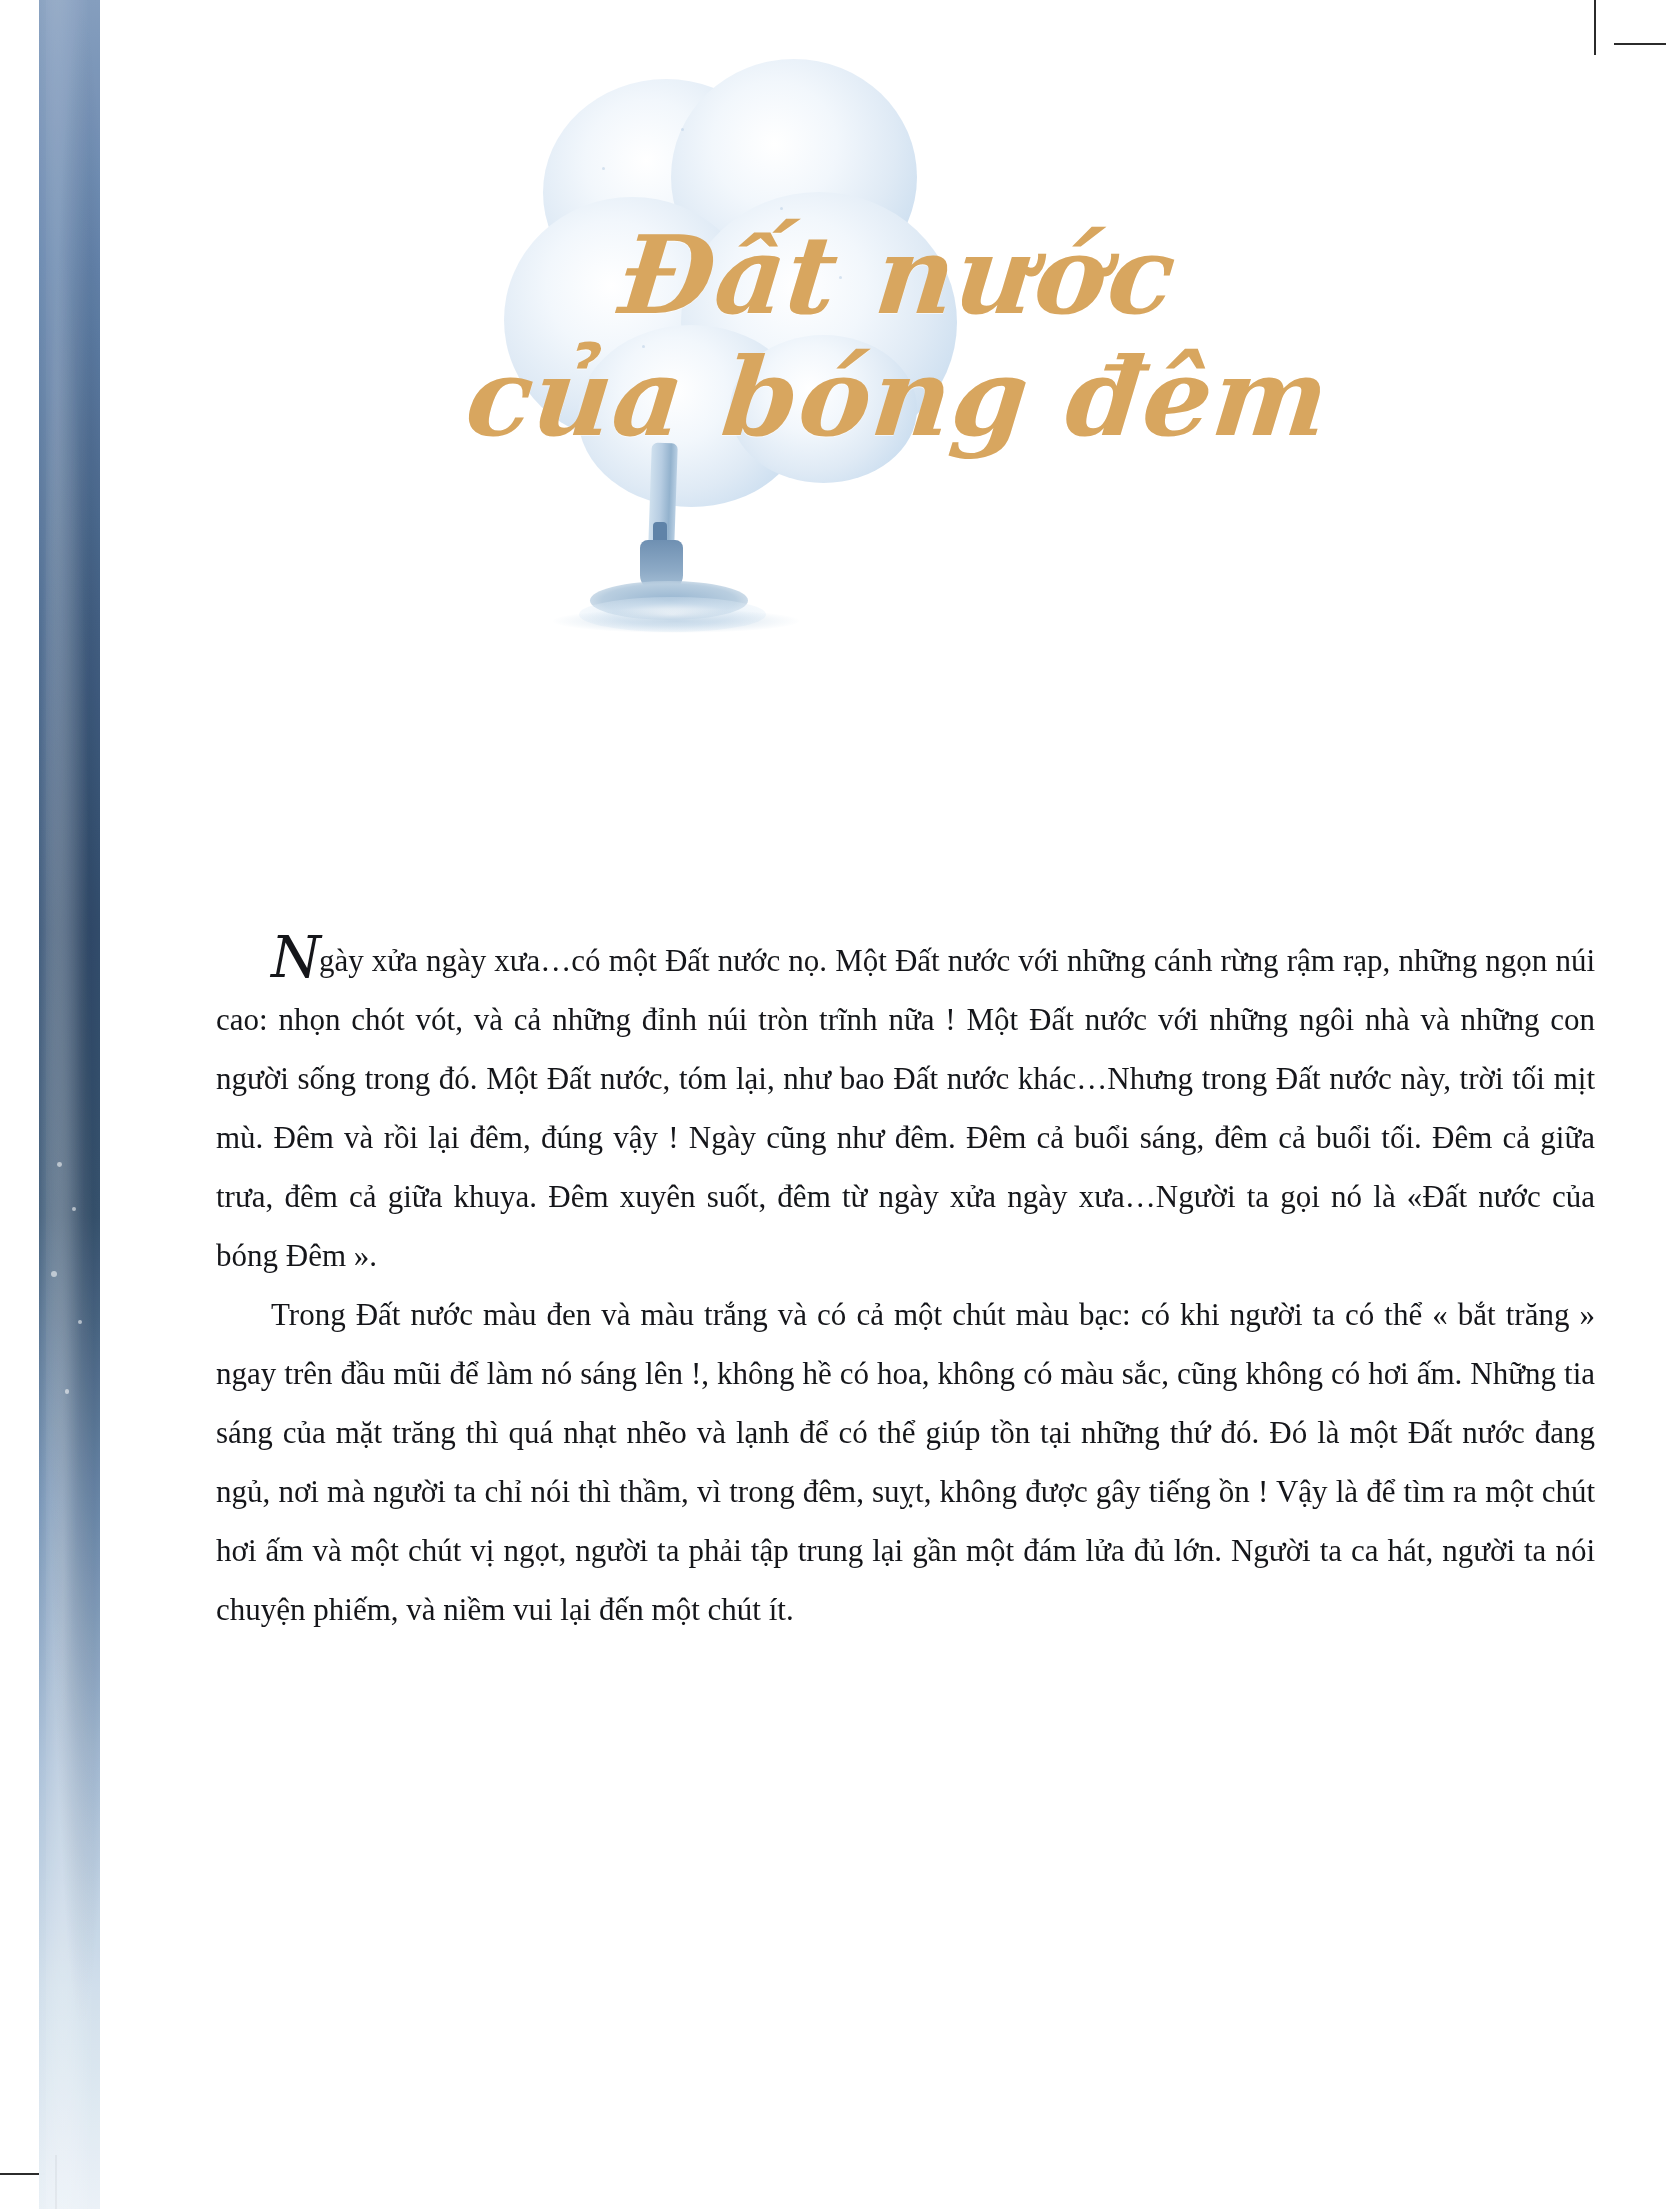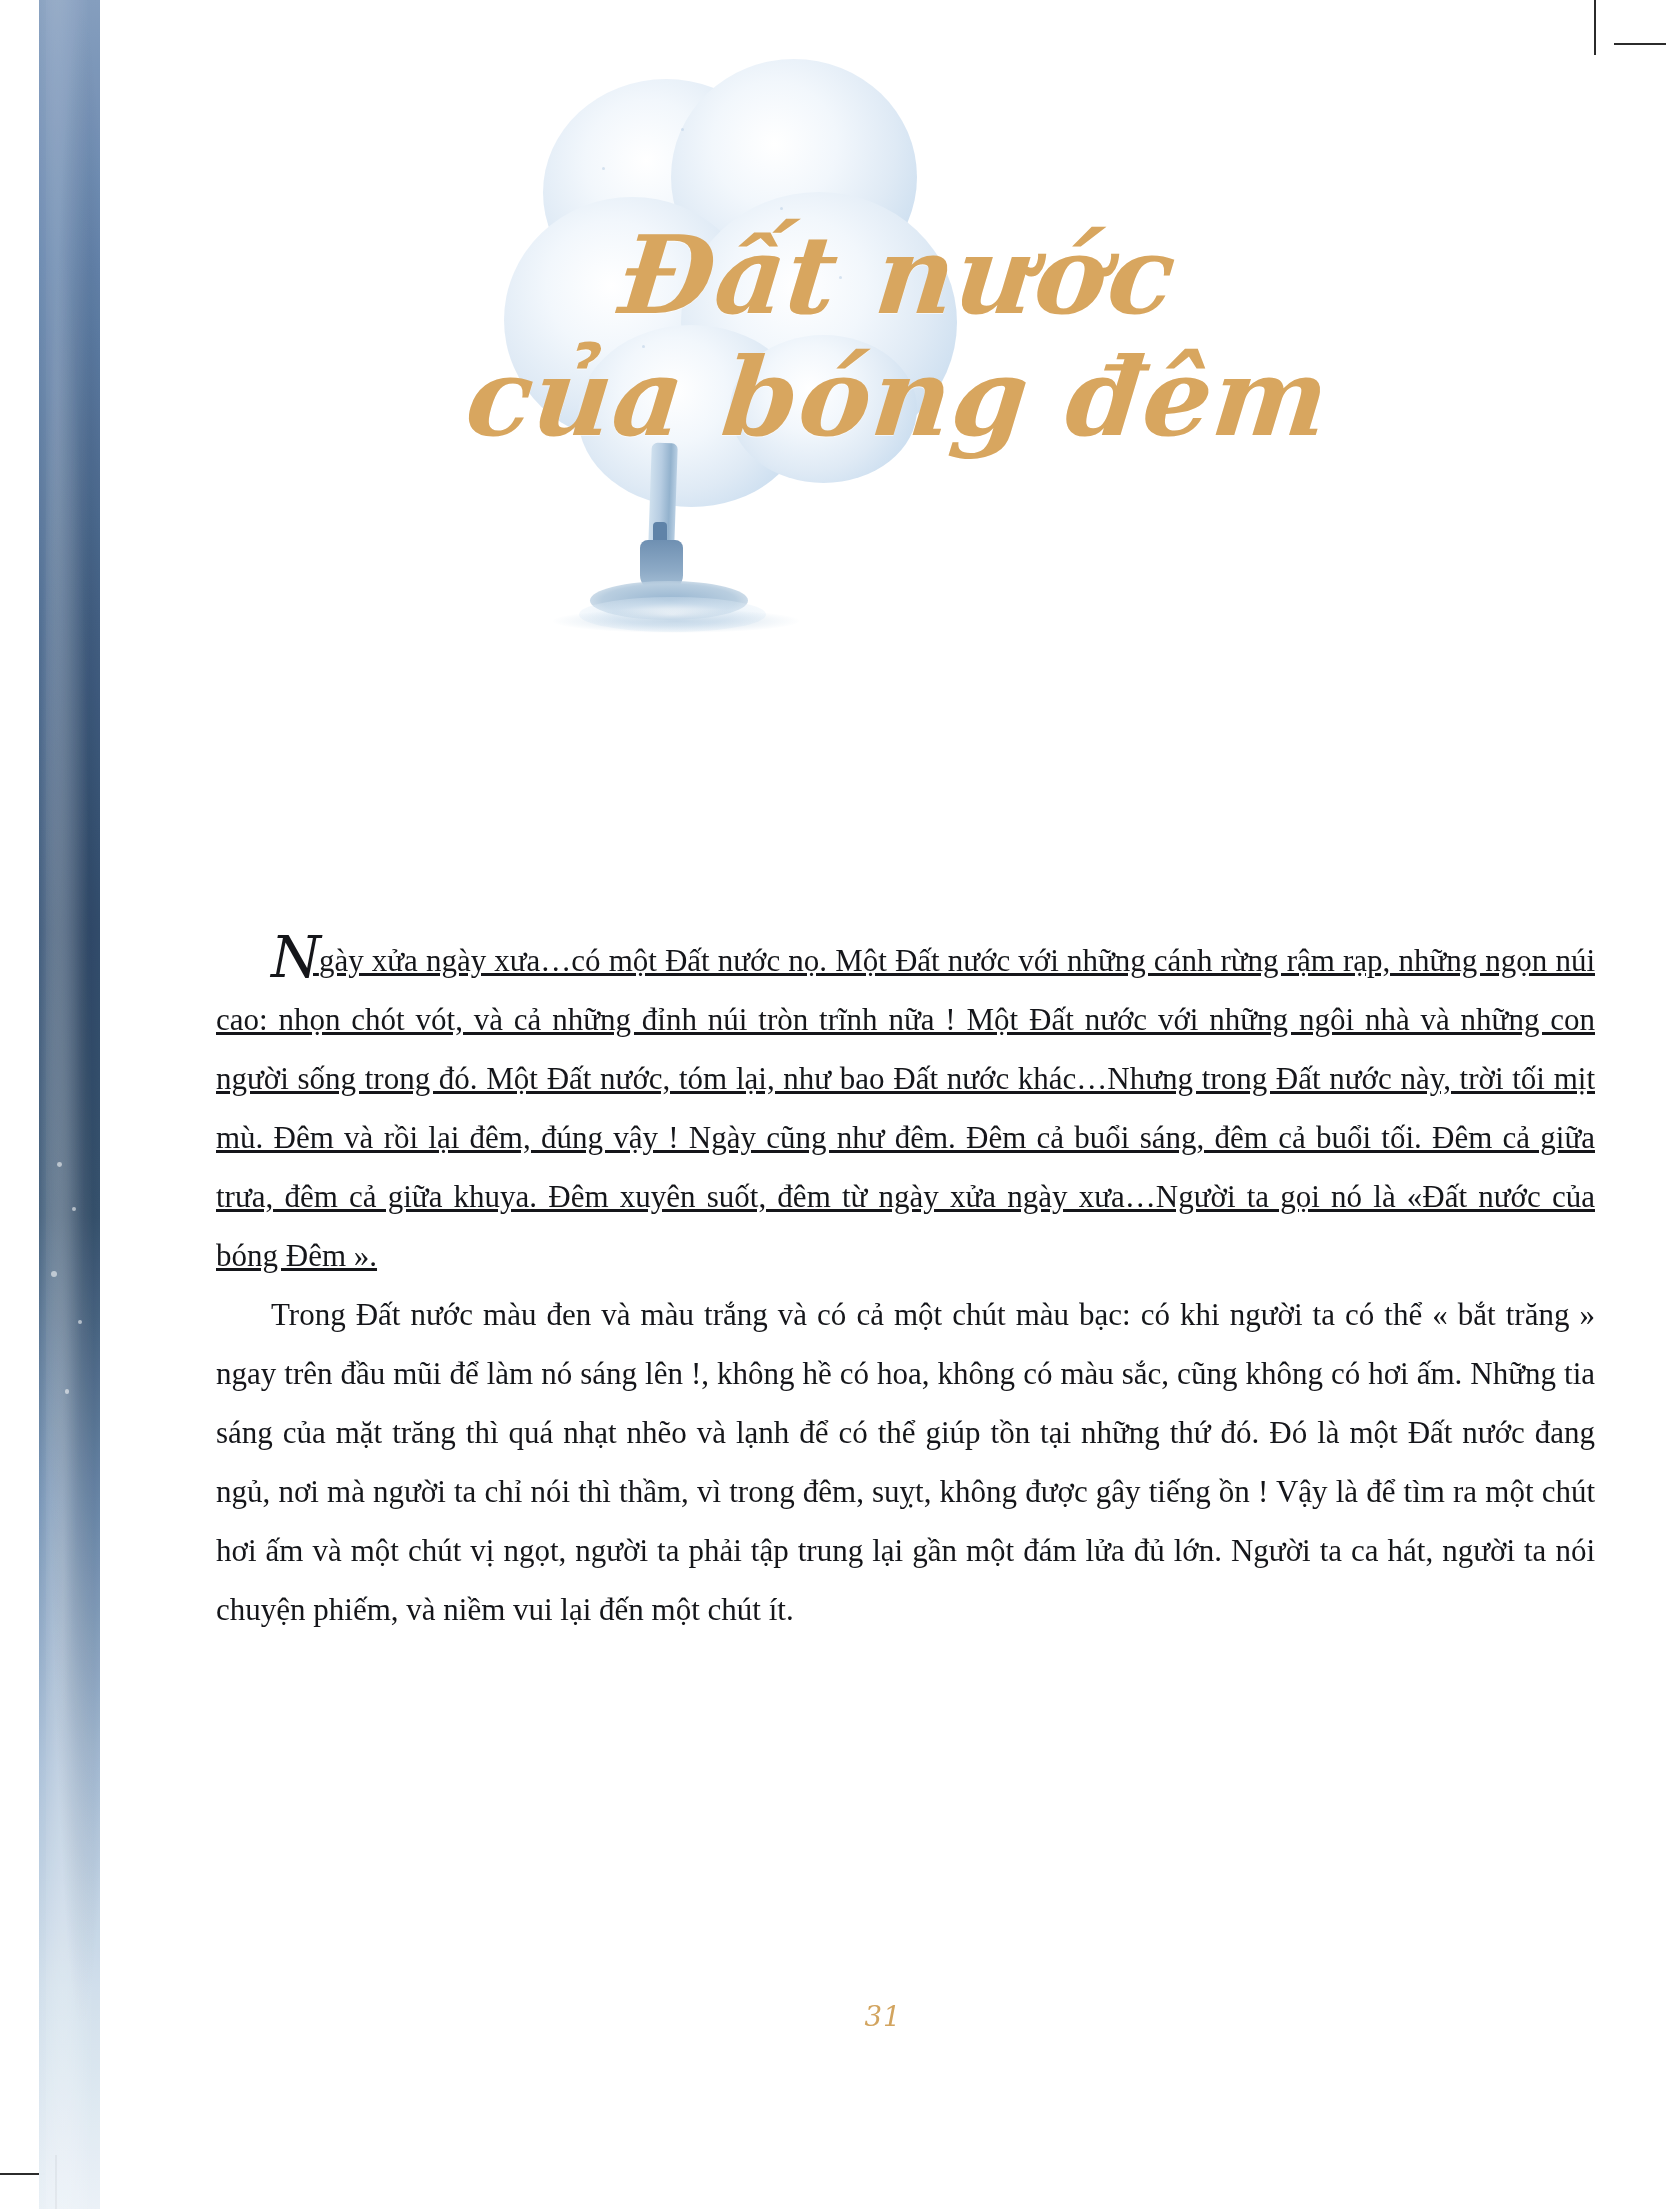--- a/index.html
+++ b/index.html
@@ -198,21 +198,20 @@
     line-height: 59px;
     color: #15161a;
     text-align: justify;
   }
   .body-text p {
     margin: 0 0 0 0;
     text-indent: 55px;
   }
   .dropcap-wrap {
     position: relative;
-    text-decoration: underline;
   }
   .dropcap {
     font-family: "DejaVu Serif", serif;
     font-style: italic;
     font-size: 57px;
     line-height: 0;
     vertical-align: -5.9px;
     color: #15161a;
     letter-spacing: -2px;
   }
@@ -275,15 +274,14 @@
   <div class="title">
     <span class="title-line-1">Đất nước</span>
     <span class="title-line-2">của bóng đêm</span>
   </div>
 
   <div class="body-text">
     <p class="dropcap-wrap" style="text-indent:55px;"><span class="dropcap">N</span><span>gày xửa ngày xưa…có một Đất nước nọ. Một Đất nước với những cánh rừng rậm rạp, những ngọn núi cao: nhọn chót vót, và cả những đỉnh núi tròn trĩnh nữa ! Một Đất nước với những ngôi nhà và những con người sống trong đó. Một Đất nước, tóm lại, như bao Đất nước khác…Nhưng trong Đất nước này, trời tối mịt mù. Đêm và rồi lại đêm, đúng vậy ! Ngày cũng như đêm. Đêm cả buổi sáng, đêm cả buổi tối. Đêm cả giữa trưa, đêm cả giữa khuya. Đêm xuyên suốt, đêm từ ngày xửa ngày xưa…Người ta gọi nó là «Đất nước của bóng Đêm ».</span></p>
     <p>Trong Đất nước màu đen và màu trắng và có cả một chút màu bạc: có khi người ta có thể « bắt trăng » ngay trên đầu mũi để làm nó sáng lên !, không hề có hoa, không có màu sắc, cũng không có hơi ấm. Những tia sáng của mặt trăng thì quá nhạt nhẽo và lạnh để có thể giúp tồn tại những thứ đó. Đó là một Đất nước đang ngủ, nơi mà người ta chỉ nói thì thầm, vì trong đêm, suỵt, không được gây tiếng ồn ! Vậy là để tìm ra một chút hơi ấm và một chút vị ngọt, người ta phải tập trung lại gần một đám lửa đủ lớn. Người ta ca hát, người ta nói chuyện phiếm, và niềm vui lại đến một chút ít.</p>
   </div>
 
-  <div class="page-number">31</div>
 </div>
 
 
 </body></html>

